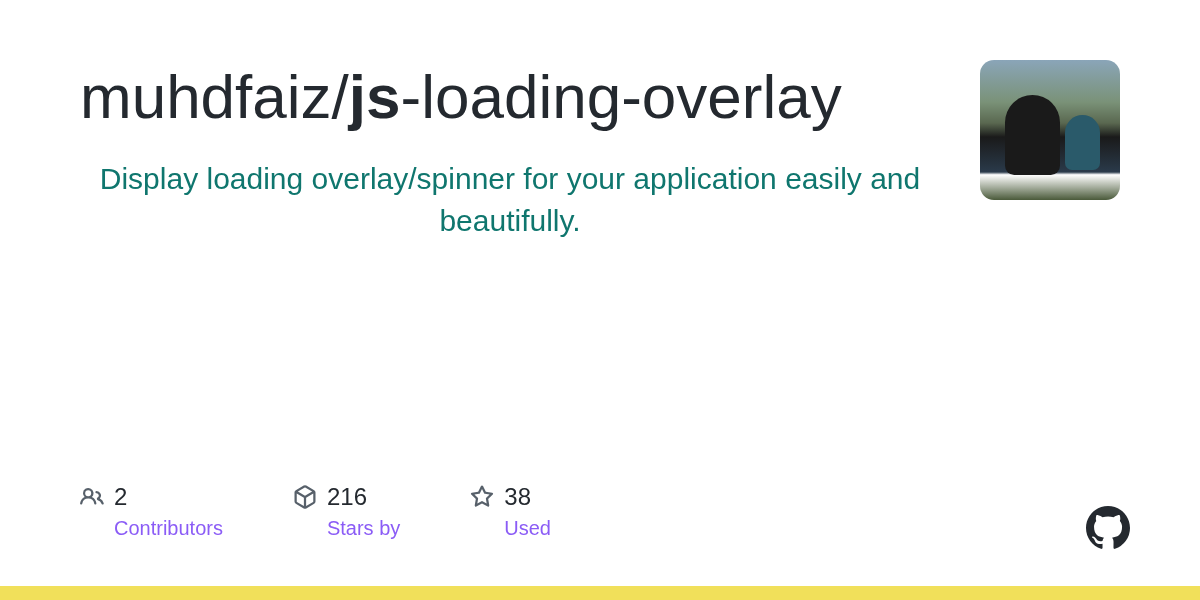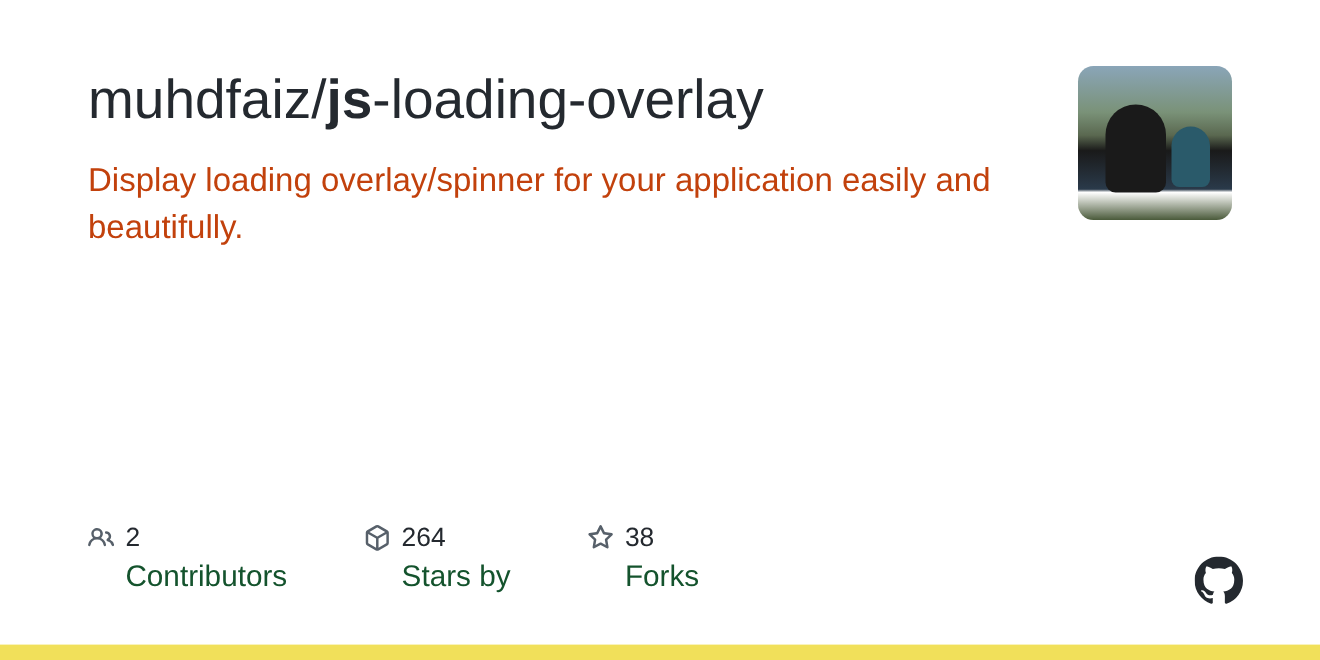--- a/index.html
+++ b/index.html
@@ -23,40 +23,41 @@
     .header {
       display: flex;
       justify-content: space-between;
       align-items: flex-start;
     }
     .title-block {
       flex: 1;
       padding-right: 40px;
     }
     .repo-title {
-      font-size: 50px;
+      font-size: 62px;
       line-height: 1.2;
       color: #24292f;
       font-weight: 400;
       margin-bottom: 24px;
     }
     .repo-title .owner {
       font-weight: 400;
     }
     .repo-title .slash {
       font-weight: 400;
     }
     .repo-title .name-bold {
       font-weight: 700;
     }
     .description {
       font-size: 30px;
       line-height: 1.4;
-      color: #c2410c;
-      font-weight: 400;
+      color: #0f766e;
+      font-weight: 400;
+      text-align: center;
     }
     .avatar {
       width: 140px;
       height: 140px;
       border-radius: 14px;
       background: linear-gradient(to bottom, #8aa5b8 0%, #7a9278 30%, #5a6850 45%, #1a1a1a 55%, #2a3a4a 80%, #fff 82%, #4a5a3a 100%);
       flex-shrink: 0;
       position: relative;
       overflow: hidden;
     }
@@ -108,22 +109,22 @@
       width: 24px;
       height: 24px;
       fill: #57606a;
     }
     .stat-value {
       font-size: 24px;
       color: #24292f;
       font-weight: 400;
     }
     .stat-label {
-      font-size: 27px;
-      color: #14532d;
+      font-size: 20px;
+      color: #8b5cf6;
       margin-left: 34px;
     }
     .github-logo {
       position: absolute;
       bottom: 50px;
       right: 70px;
       width: 44px;
       height: 44px;
     }
     .github-logo svg {
@@ -167,35 +168,35 @@
       <span class="stat-label">Contributors</span>
     </div>
 
     <div class="stat-item">
       <div class="stat-top">
         <span class="stat-icon">
           <svg viewBox="0 0 16 16">
               <path d="m8.878.392 5.25 3.045c.54.314.872.89.872 1.514v6.098a1.75 1.75 0 0 1-.872 1.514l-5.25 3.045a1.75 1.75 0 0 1-1.756 0l-5.25-3.045A1.75 1.75 0 0 1 1 11.049V4.951c0-.624.332-1.201.872-1.514L7.122.392a1.75 1.75 0 0 1 1.756 0ZM7.875 1.69l-4.63 2.685L8 7.133l4.755-2.758-4.63-2.685a.248.248 0 0 0-.25 0ZM2.5 5.677v5.372c0 .09.047.171.125.216l4.625 2.683V8.432Zm6.25 8.271 4.625-2.683a.25.25 0 0 0 .125-.216V5.677L8.75 8.432Z"></path>
             </svg>
         </span>
-        <span class="stat-value">264</span>
+        <span class="stat-value">216</span>
       </div>
       <span class="stat-label">Stars by</span>
     </div>
 
     <div class="stat-item">
       <div class="stat-top">
         <span class="stat-icon">
           <svg viewBox="0 0 16 16">
               <path d="M8 .25a.75.75 0 0 1 .673.418l1.882 3.815 4.21.612a.75.75 0 0 1 .416 1.279l-3.046 2.97.719 4.192a.751.751 0 0 1-1.088.791L8 12.347l-3.766 1.98a.75.75 0 0 1-1.088-.79l.72-4.194L.818 6.374a.75.75 0 0 1 .416-1.28l4.21-.611L7.327.668A.75.75 0 0 1 8 .25Zm0 2.445L6.615 5.5a.75.75 0 0 1-.564.41l-3.097.45 2.24 2.184a.75.75 0 0 1 .216.664l-.528 3.084 2.769-1.456a.75.75 0 0 1 .698 0l2.77 1.456-.53-3.084a.75.75 0 0 1 .216-.664l2.24-2.183-3.096-.45a.75.75 0 0 1-.564-.41L8 2.694Z"></path>
             </svg>
         </span>
         <span class="stat-value">38</span>
       </div>
-      <span class="stat-label">Forks</span>
+      <span class="stat-label">Used</span>
     </div>
 
   </div>
 
   <div class="github-logo">
     <svg viewBox="0 0 16 16">
         <path d="M8 0C3.58 0 0 3.58 0 8c0 3.54 2.29 6.53 5.47 7.59.4.07.55-.17.55-.38 0-.19-.01-.82-.01-1.49-2.01.37-2.53-.49-2.69-.94-.09-.23-.48-.94-.82-1.13-.28-.15-.68-.52-.01-.53.63-.01 1.08.58 1.23.82.72 1.21 1.87.87 2.33.66.07-.52.28-.87.51-1.07-1.78-.2-3.64-.89-3.64-3.95 0-.87.31-1.59.82-2.15-.08-.2-.36-1.02.08-2.12 0 0 .67-.21 2.2.82.64-.18 1.32-.27 2-.27.68 0 1.36.09 2 .27 1.53-1.04 2.2-.82 2.2-.82.44 1.1.16 1.92.08 2.12.51.56.82 1.27.82 2.15 0 3.07-1.87 3.75-3.65 3.95.29.25.54.73.54 1.48 0 1.07-.01 1.93-.01 2.2 0 .21.15.46.55.38A8.013 8.013 0 0 0 16 8c0-4.42-3.58-8-8-8z"></path>
       </svg>
   </div>
 

